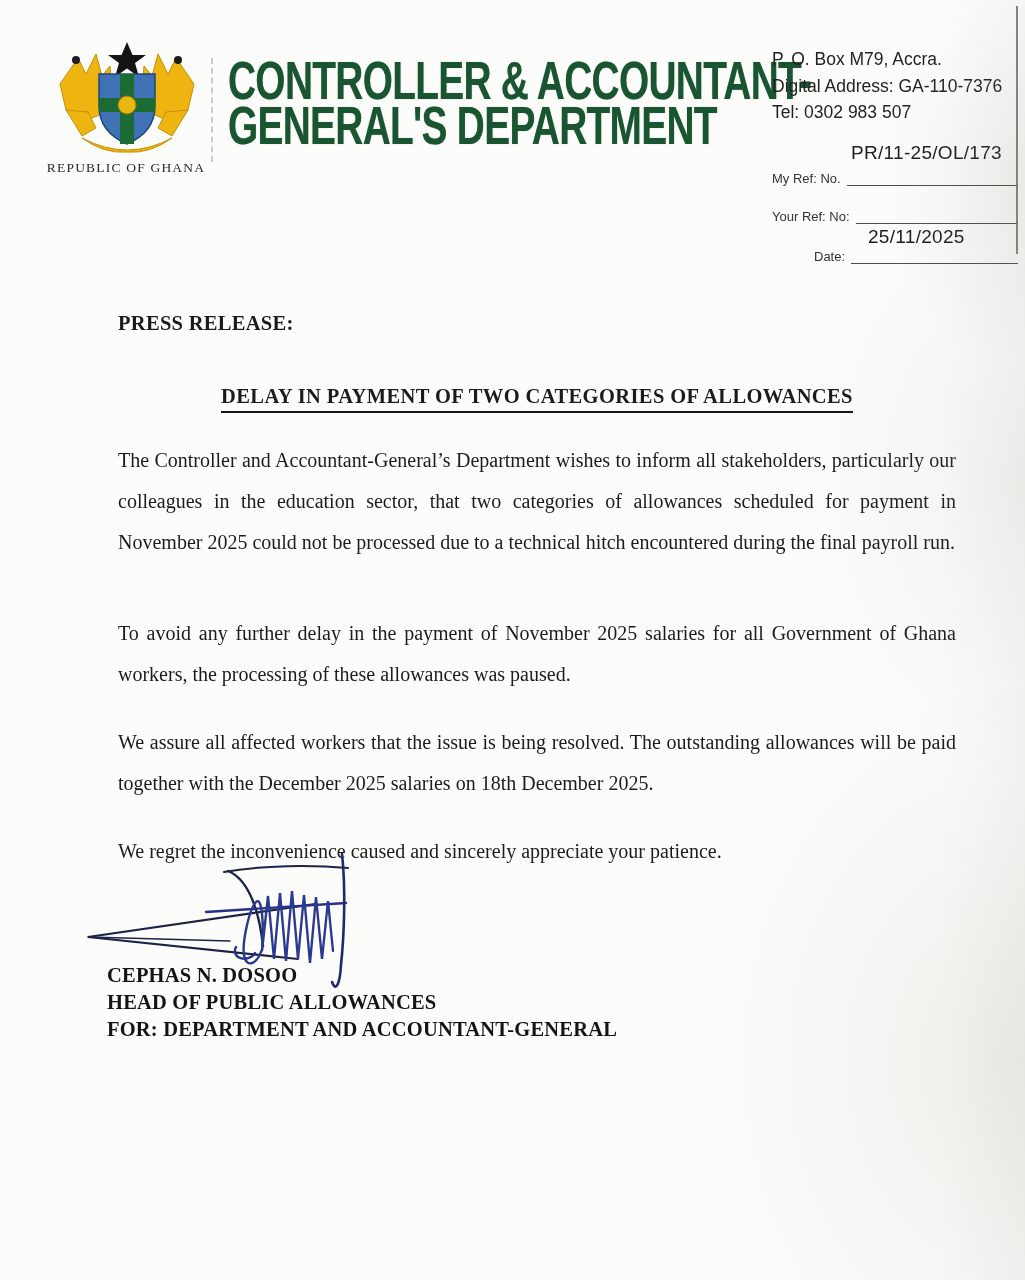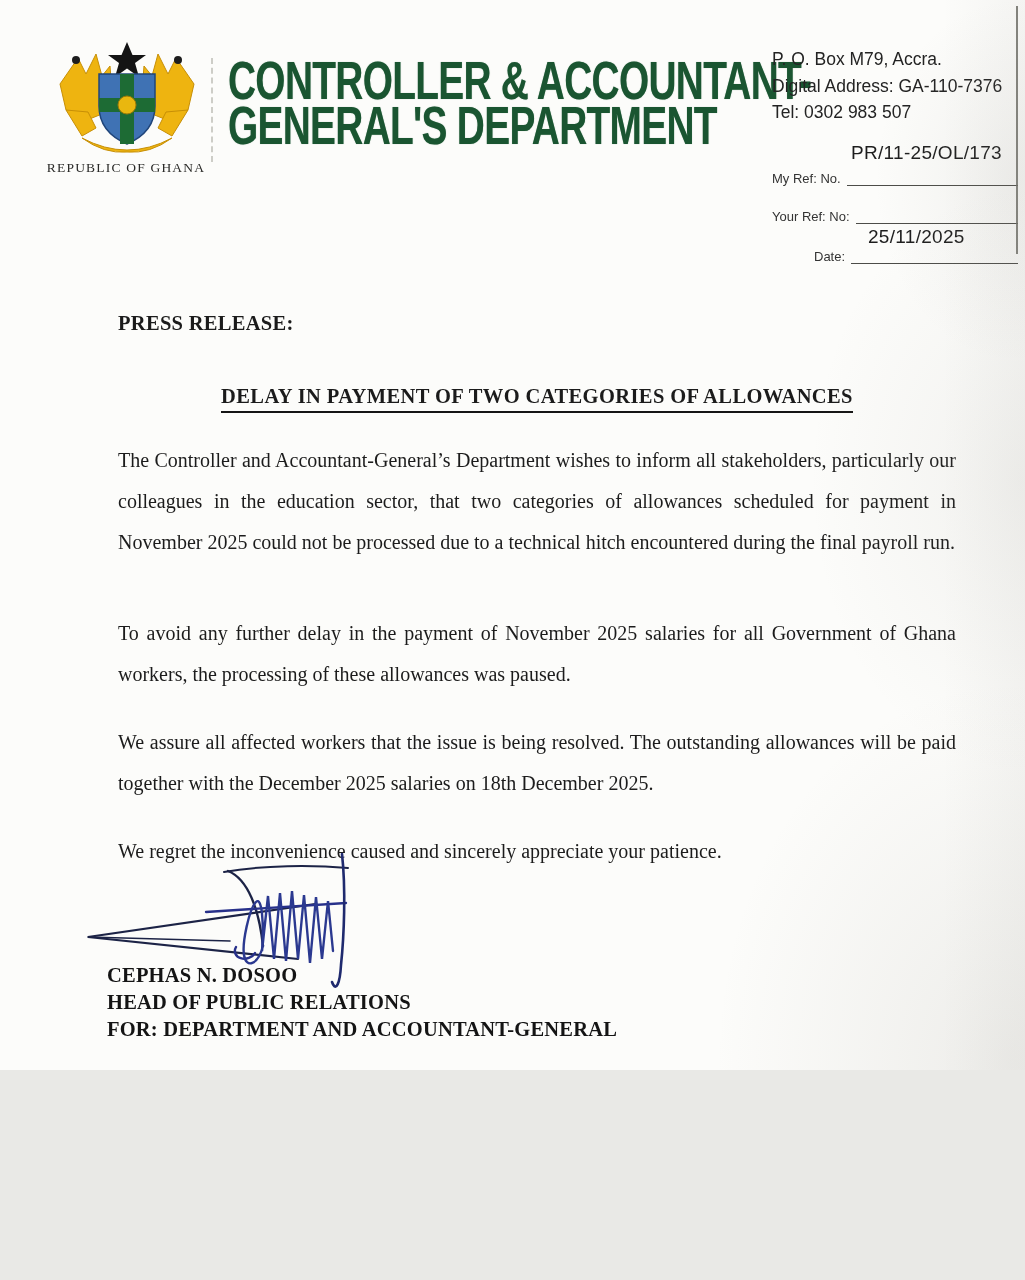--- a/index.html
+++ b/index.html
@@ -1,18 +1,18 @@
 <!DOCTYPE html>
 <html><head>
 <meta charset="utf-8">
 <style>
   html,body{margin:0;padding:0;background:#e9e9e6;}
   #page{
     position:relative;
-    width:1025px;height:1070px;
+    width:1025px;height:1280px;
     margin:0 auto;
     background:#fcfcfa;
     overflow:hidden;
     font-family:"Liberation Serif", serif;
     color:#1b1b1b;
   }
   
   #page::after{
     content:"";position:absolute;inset:0;pointer-events:none;
     background:
@@ -176,17 +176,17 @@
 
     <path d="M185 95 C180 114 168 118 166 104 C164 92 171 58 178 51 C184 45 186 72 184 100
              L190 45 L196 108 L202 42 L208 110 L214 40 L220 108 L226 44 L232 112
              L238 46 L244 108 L250 50 L255 100" stroke="#2b3990" stroke-width="2.4"></path>
 
     <path d="M264 3 C268 38 266 86 263 114 C262 132 258 142 254 131" stroke="#1f2a6e" stroke-width="2.6"></path>
   </svg>
 
   <div id="signoff" class="abs">
     <div>CEPHAS N. DOSOO</div>
-    <div>HEAD OF PUBLIC RELATIONS</div>
+    <div>HEAD OF PUBLIC ALLOWANCES</div>
     <div>FOR: DEPARTMENT AND ACCOUNTANT-GENERAL</div>
   </div>
 
 </div>
 
 </body></html>

